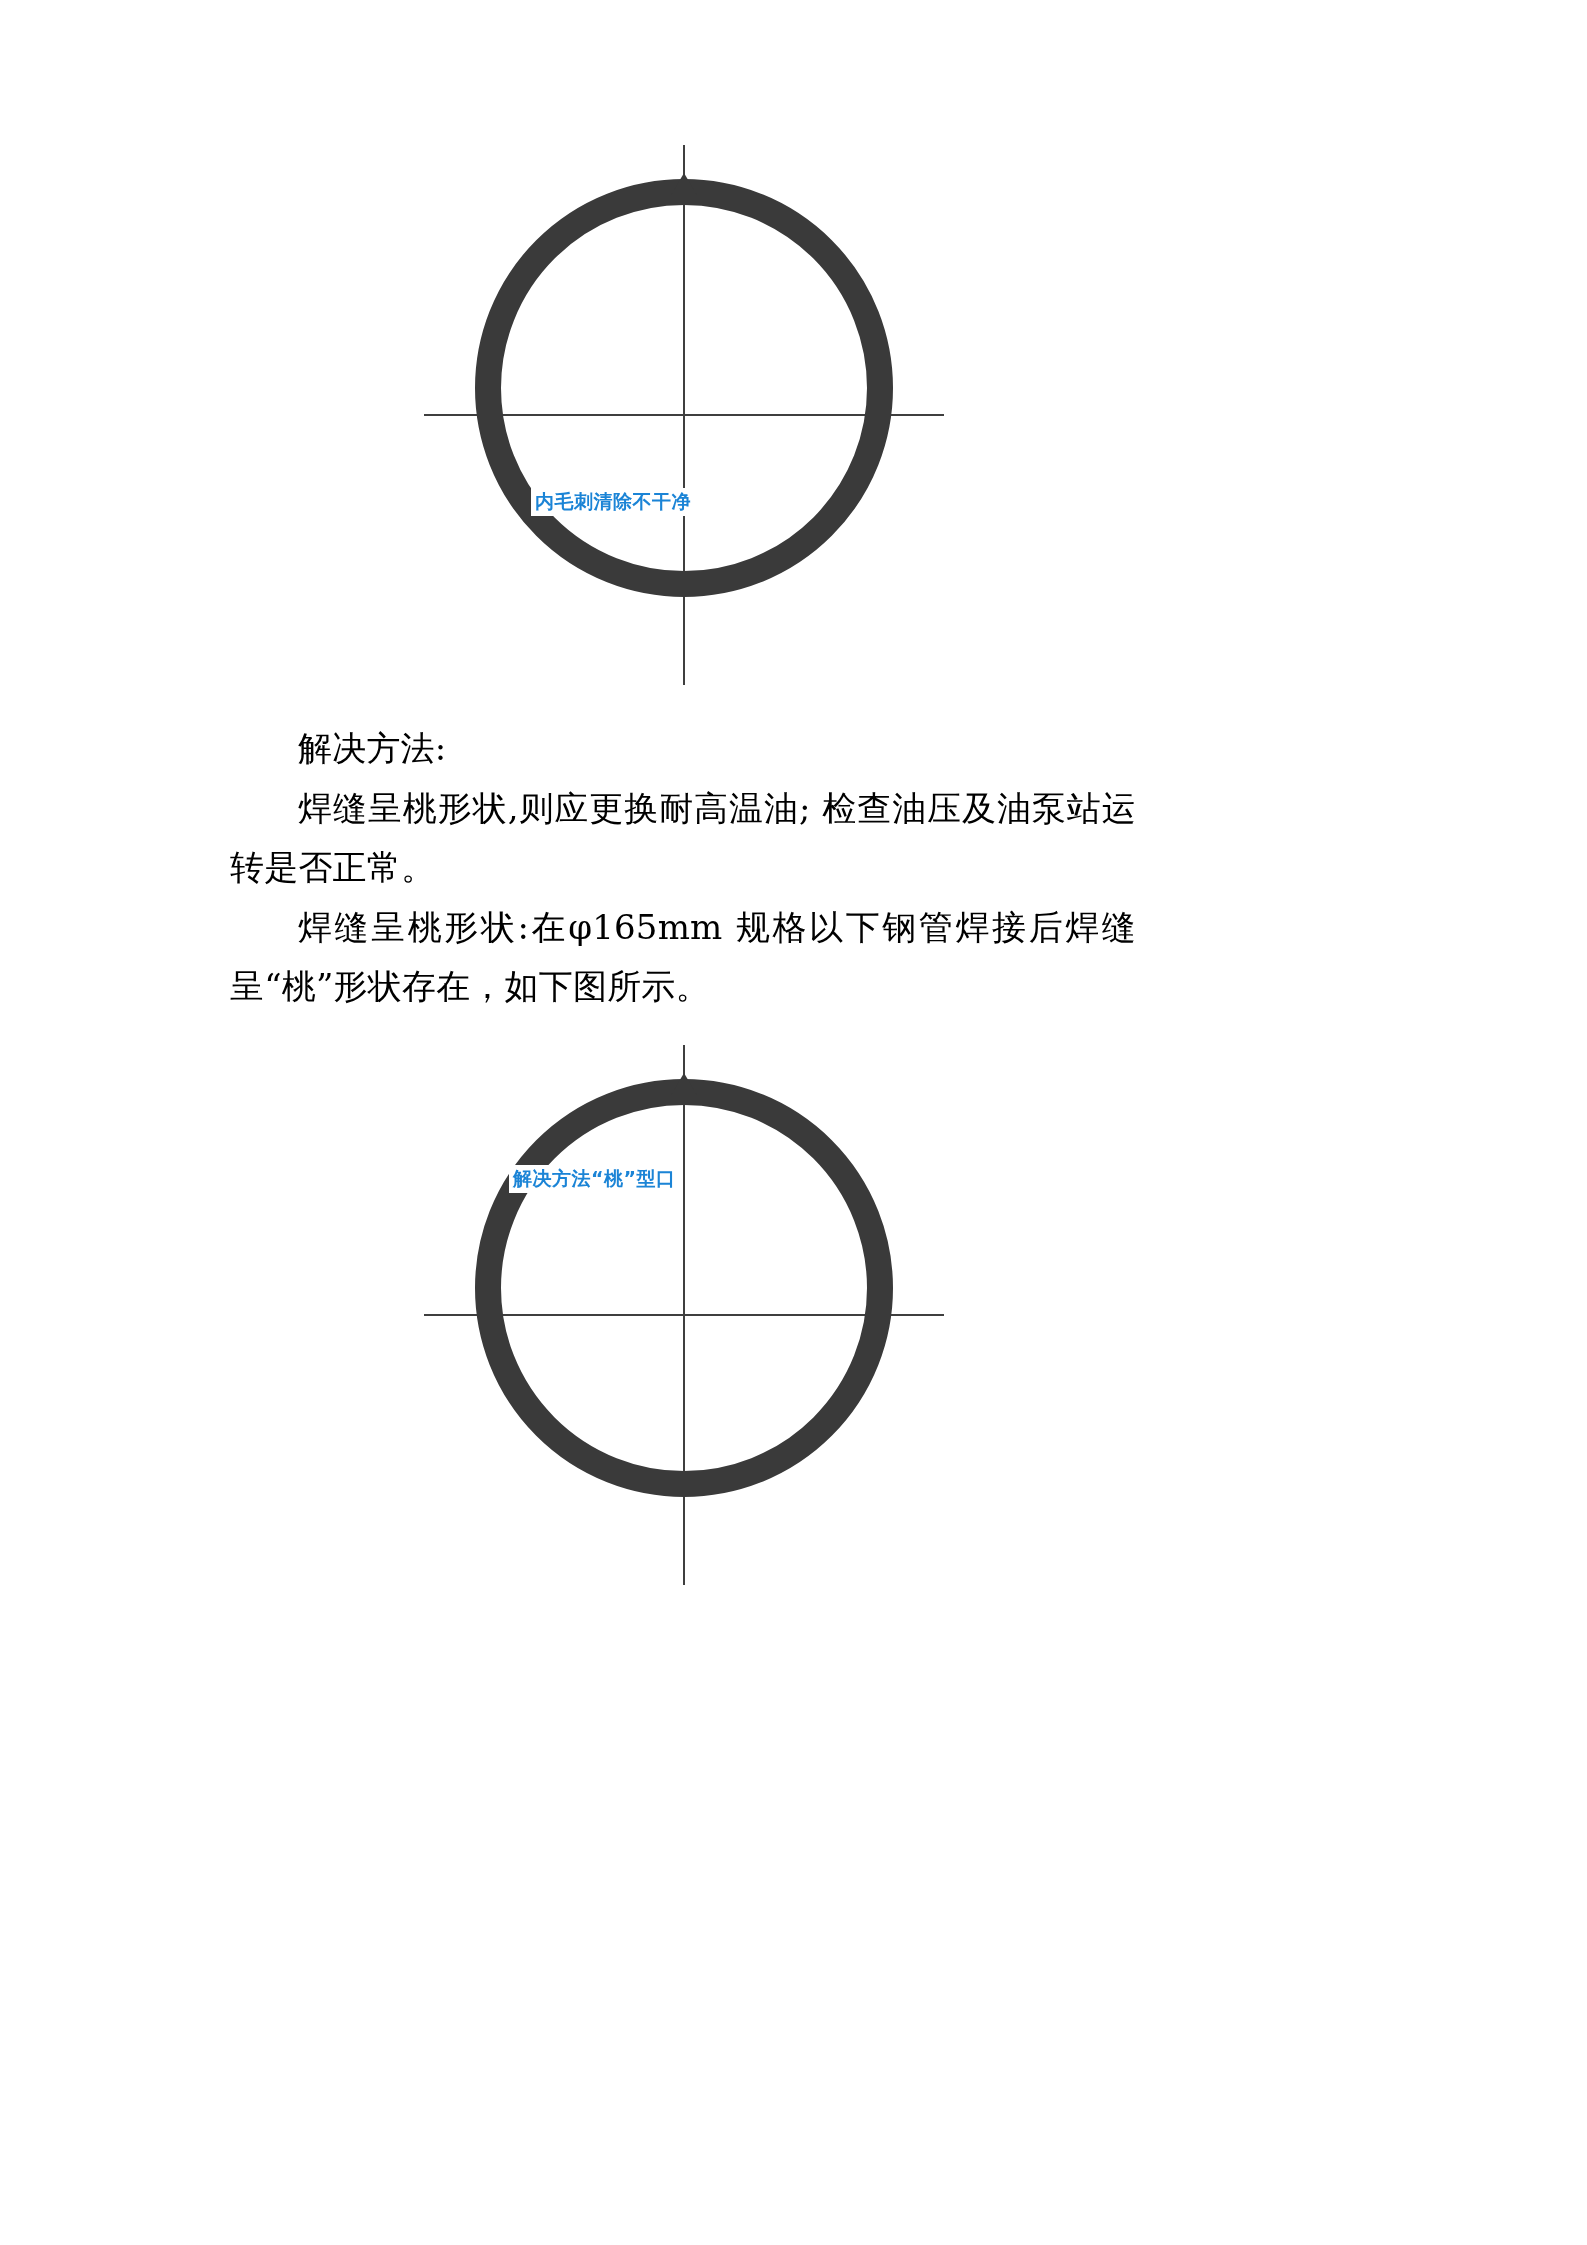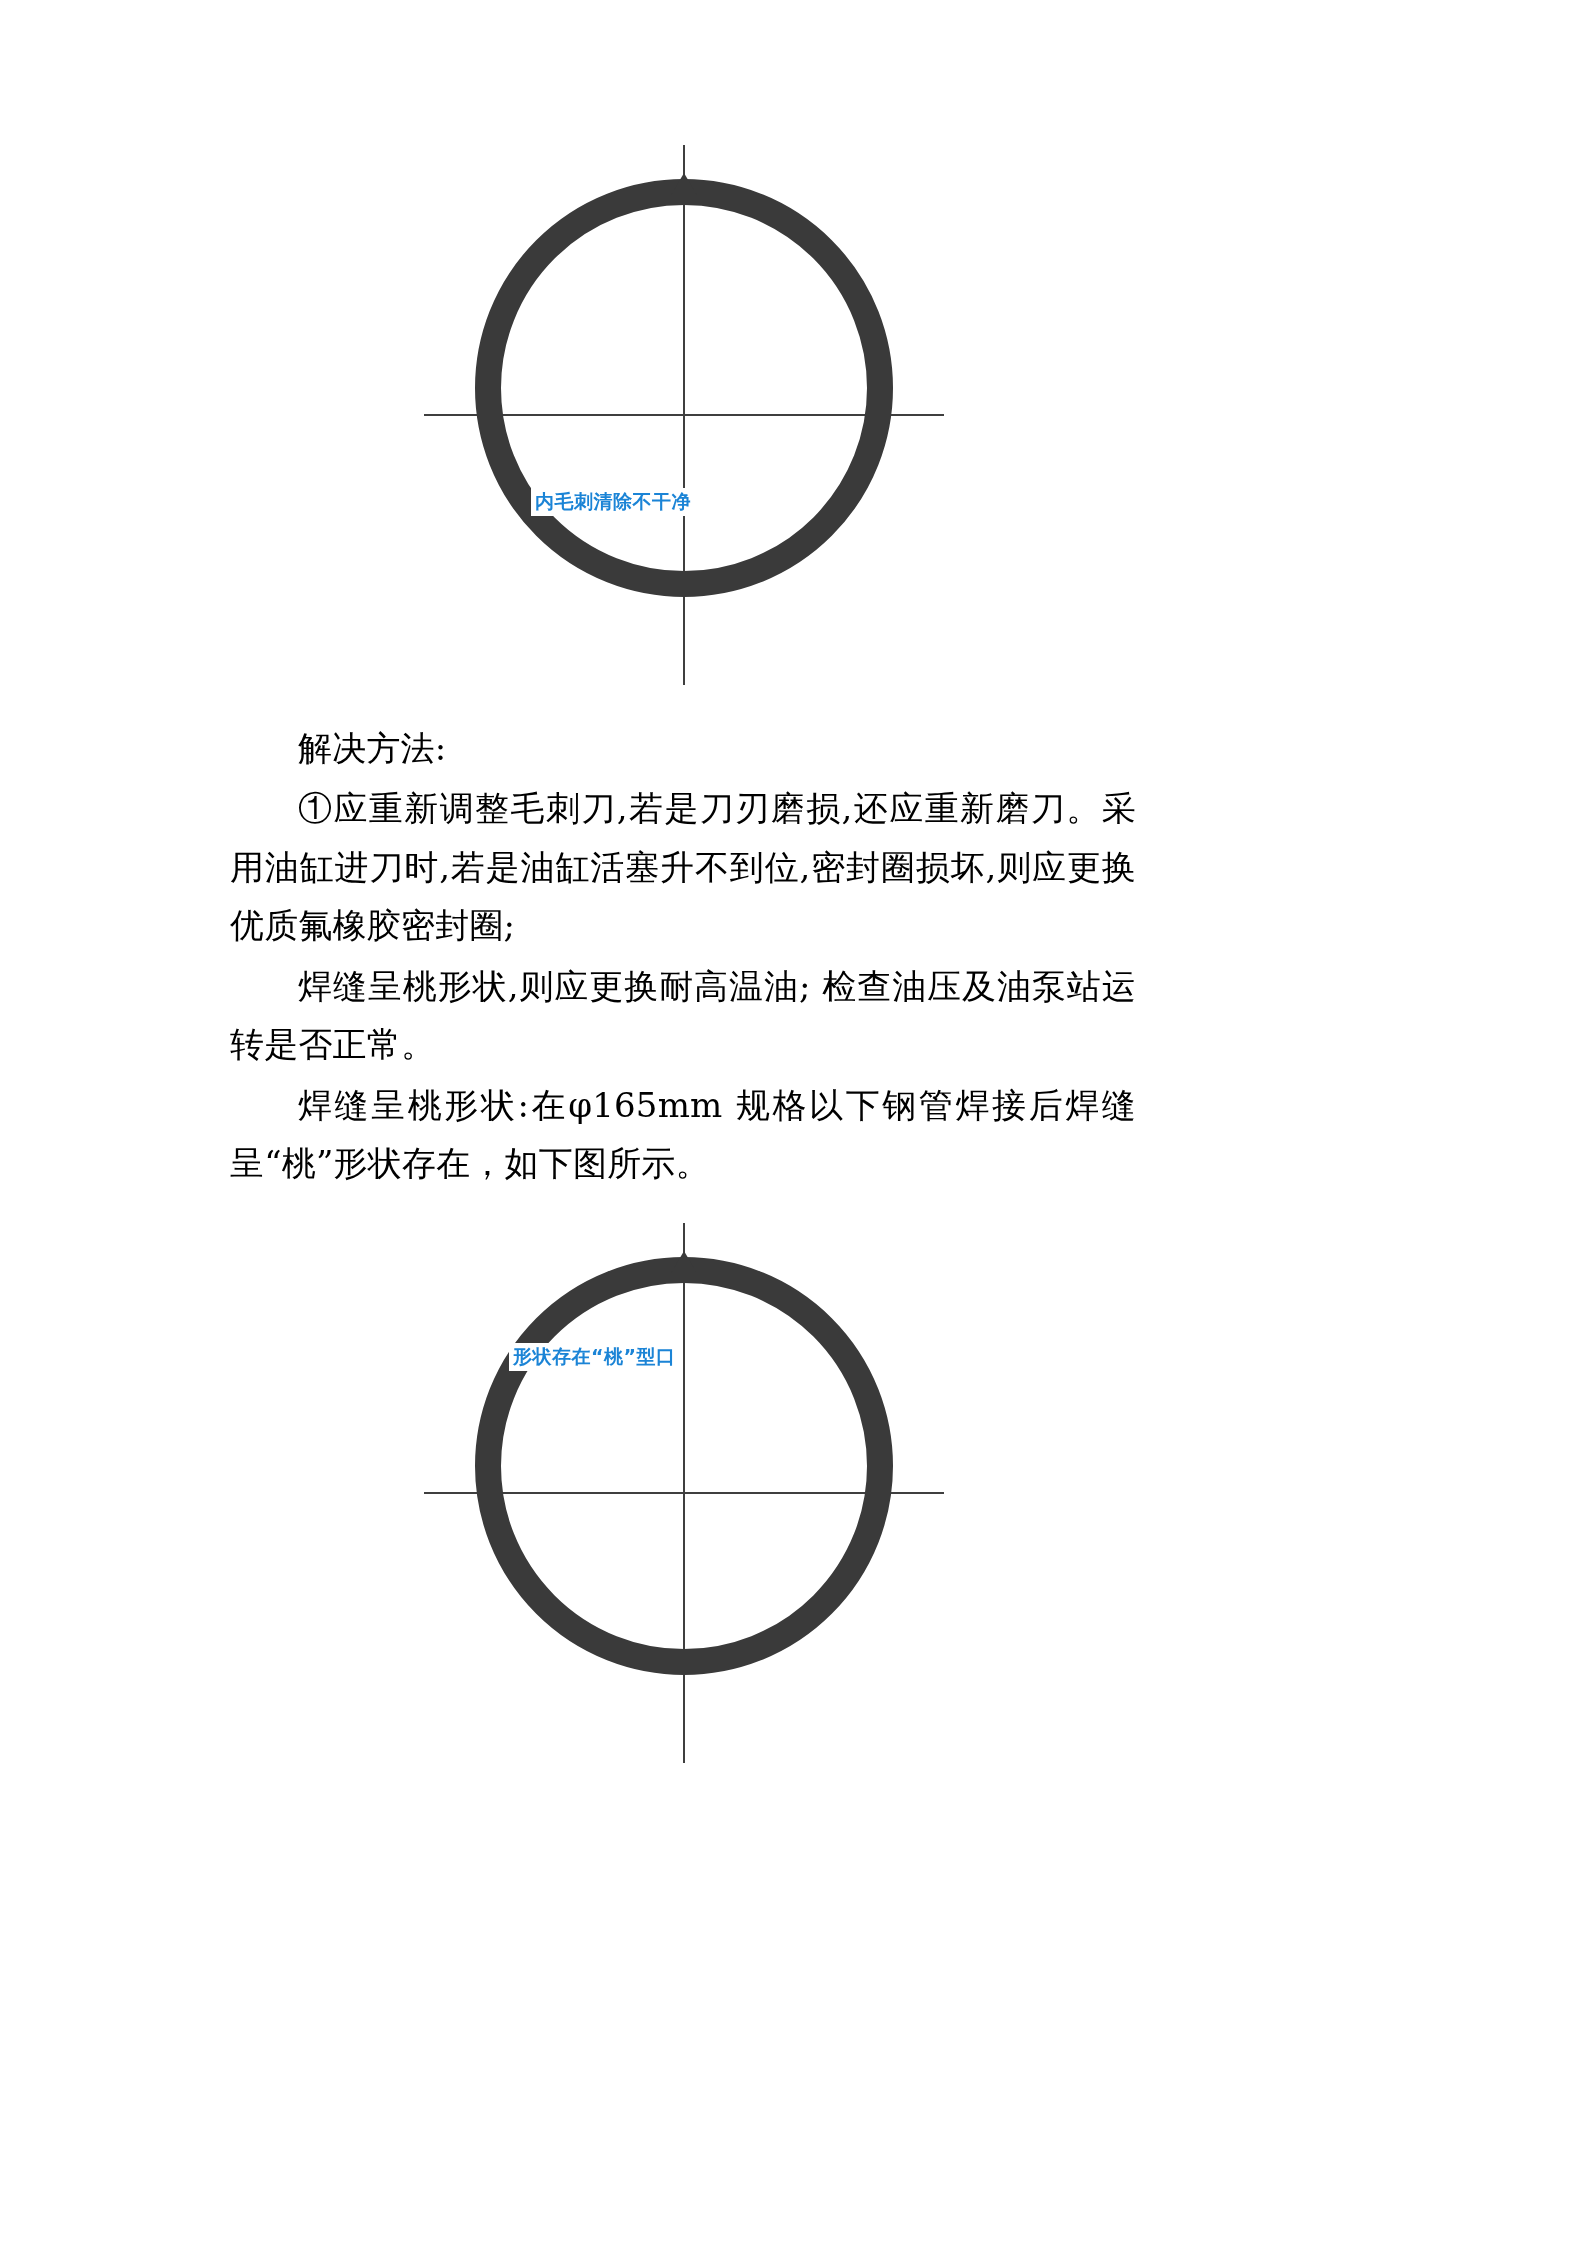--- a/index.html
+++ b/index.html
@@ -151,28 +151,27 @@
       <div class="cross-v"></div>
       <div class="cross-h"></div>
       <div class="ring"></div>
       <div class="notch"></div>
       <div class="fig-label">内毛刺清除不干净</div>
     </div>
   </div>
 
   <div class="body-text">
     <p class="para">解决方法:</p>
-    <p class="para">①应重新调整毛刺刀,若是刀刃磨损,还应重新磨刀。采用油缸进刀时,若是油缸活塞升不到位,密封圈损坏,则应更换优质氟橡胶密封圈;</p>
     <p class="para">焊缝呈桃形状,则应更换耐高温油; 检查油压及油泵站运转是否正常。</p>
     <p class="para"><span class="bold-lead">焊缝呈桃形状:</span><span>在φ165mm 规格以下钢管焊接后焊缝呈“桃”形状存在，如下图所示。</span></p>
   </div>
 
   <div class="figure" id="figure-2">
     <div class="fig-inner">
       <div class="cross-v"></div>
       <div class="cross-h"></div>
       <div class="ring"></div>
       <div class="notch"></div>
-      <div class="fig-label">形状存在“桃”型口</div>
+      <div class="fig-label">解决方法“桃”型口</div>
     </div>
   </div>
 
 </div>
 
 </body></html>

